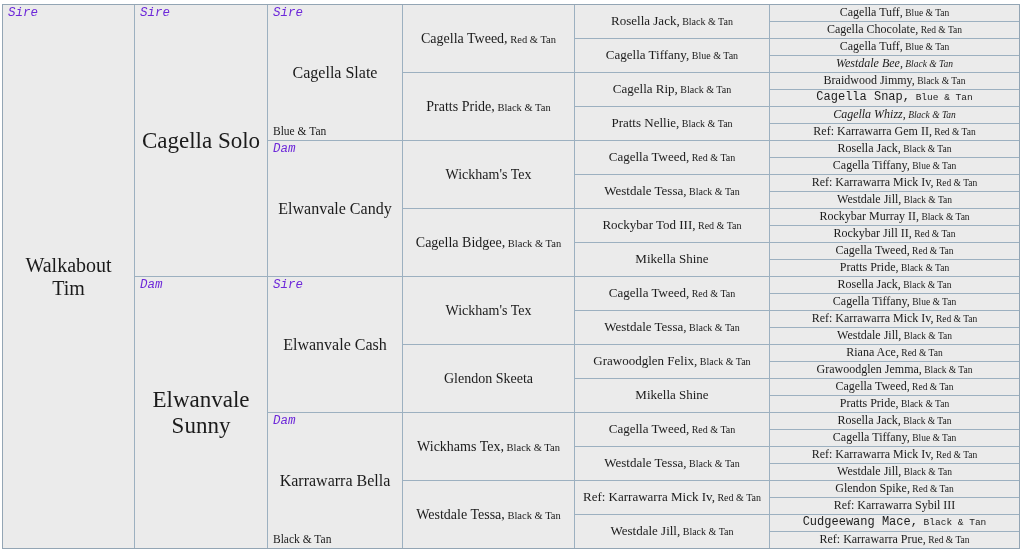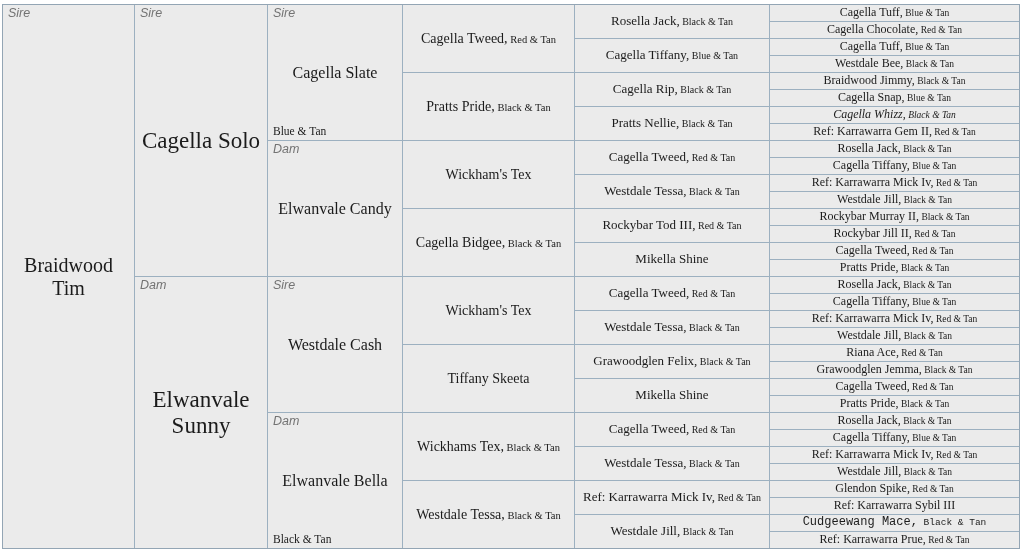--- a/index.html
+++ b/index.html
@@ -28,25 +28,25 @@
     align-items:center;
     justify-content:center;
     text-align:center;
     padding:1px 4px;
     line-height:1.12;
     overflow:hidden;
   }
   .corner{
     position:absolute;
     top:2px;left:5px;
-    font-family:Liberation Sans, sans-serif;
+    font-family:Liberation Mono, monospace;
     font-style:italic;
     font-size:12.5px;
     line-height:1;
-    color:#737373;
+    color:#6d28d9;
   }
   .bottomcolor{
     position:absolute;
     bottom:3px;left:5px;
     font-family:"Liberation Serif", serif;
     font-size:11.5px;
     line-height:1;
     color:#1b1b1b;
   }
   .nm{display:inline;}
@@ -58,65 +58,65 @@
   .g4 .nm{font-size:13px;}  .g4 .clr{font-size:10px;}
   .g5 .nm{font-size:12px;text-align:right;}  .g5 .clr{font-size:9.5px;}
 </style>
 </head>
 <body>
 
 <div class="page">
   <div class="grid" id="pedigree-grid">
       <div class="cell g0" style="grid-area: 1 / 1 / span 32;">
         <span class="corner">Sire</span>
-        <span class="nm">Braidwood Tim</span>
+        <span class="nm">Walkabout Tim</span>
       </div>
       <div class="cell g1" style="grid-area: 1 / 2 / span 16;">
         <span class="corner">Sire</span>
         <span class="nm">Cagella Solo</span>
       </div>
       <div class="cell g1" style="grid-area: 17 / 2 / span 16;">
         <span class="corner">Dam</span>
         <span class="nm">Elwanvale Sunny</span>
       </div>
       <div class="cell g2" style="grid-area: 1 / 3 / span 8;">
         <span class="corner">Sire</span>
         <span class="nm">Cagella Slate</span>
         <span class="bottomcolor">Blue &amp; Tan</span>
       </div>
       <div class="cell g2" style="grid-area: 9 / 3 / span 8;">
         <span class="corner">Dam</span>
         <span class="nm">Elwanvale Candy</span>
       </div>
       <div class="cell g2" style="grid-area: 17 / 3 / span 8;">
         <span class="corner">Sire</span>
-        <span class="nm">Westdale Cash</span>
+        <span class="nm">Elwanvale Cash</span>
       </div>
       <div class="cell g2" style="grid-area: 25 / 3 / span 8;">
         <span class="corner">Dam</span>
-        <span class="nm">Elwanvale Bella</span>
+        <span class="nm">Karrawarra Bella</span>
         <span class="bottomcolor">Black &amp; Tan</span>
       </div>
       <div class="cell g3" style="grid-area: 1 / 4 / span 4;">
         <span class="nm">Cagella Tweed,<span class="clr">&nbsp;Red &amp; Tan</span></span>
       </div>
       <div class="cell g3" style="grid-area: 5 / 4 / span 4;">
         <span class="nm">Pratts Pride,<span class="clr">&nbsp;Black &amp; Tan</span></span>
       </div>
       <div class="cell g3" style="grid-area: 9 / 4 / span 4;">
         <span class="nm">Wickham's Tex</span>
       </div>
       <div class="cell g3" style="grid-area: 13 / 4 / span 4;">
         <span class="nm">Cagella Bidgee,<span class="clr">&nbsp;Black &amp; Tan</span></span>
       </div>
       <div class="cell g3" style="grid-area: 17 / 4 / span 4;">
         <span class="nm">Wickham's Tex</span>
       </div>
       <div class="cell g3" style="grid-area: 21 / 4 / span 4;">
-        <span class="nm">Tiffany Skeeta</span>
+        <span class="nm">Glendon Skeeta</span>
       </div>
       <div class="cell g3" style="grid-area: 25 / 4 / span 4;">
         <span class="nm">Wickhams Tex,<span class="clr">&nbsp;Black &amp; Tan</span></span>
       </div>
       <div class="cell g3" style="grid-area: 29 / 4 / span 4;">
         <span class="nm">Westdale Tessa,<span class="clr">&nbsp;Black &amp; Tan</span></span>
       </div>
       <div class="cell g4" style="grid-area: 1 / 5 / span 2;">
         <span class="nm">Rosella Jack,<span class="clr">&nbsp;Black &amp; Tan</span></span>
       </div>
@@ -167,27 +167,27 @@
       </div>
       <div class="cell g5" style="grid-area: 1 / 6 / span 1;">
         <span class="nm">Cagella Tuff,<span class="clr">&nbsp;Blue &amp; Tan</span></span>
       </div>
       <div class="cell g5" style="grid-area: 2 / 6 / span 1;">
         <span class="nm">Cagella Chocolate,<span class="clr">&nbsp;Red &amp; Tan</span></span>
       </div>
       <div class="cell g5" style="grid-area: 3 / 6 / span 1;">
         <span class="nm">Cagella Tuff,<span class="clr">&nbsp;Blue &amp; Tan</span></span>
       </div>
-      <div class="cell g5" style="grid-area: 4 / 6 / span 1;">
+      <div class="cell g5" style="grid-area: 4 / 6 / span 1; font-style: italic;">
         <span class="nm">Westdale Bee,<span class="clr">&nbsp;Black &amp; Tan</span></span>
       </div>
       <div class="cell g5" style="grid-area: 5 / 6 / span 1;">
         <span class="nm">Braidwood Jimmy,<span class="clr">&nbsp;Black &amp; Tan</span></span>
       </div>
-      <div class="cell g5" style="grid-area: 6 / 6 / span 1;">
+      <div class="cell g5" style="grid-area: 6 / 6 / span 1; font-family: Liberation Mono, monospace;">
         <span class="nm">Cagella Snap,<span class="clr">&nbsp;Blue &amp; Tan</span></span>
       </div>
       <div class="cell g5" style="grid-area: 7 / 6 / span 1; font-style: italic;">
         <span class="nm">Cagella Whizz,<span class="clr">&nbsp;Black &amp; Tan</span></span>
       </div>
       <div class="cell g5" style="grid-area: 8 / 6 / span 1;">
         <span class="nm">Ref: Karrawarra Gem II,<span class="clr">&nbsp;Red &amp; Tan</span></span>
       </div>
       <div class="cell g5" style="grid-area: 9 / 6 / span 1;">
         <span class="nm">Rosella Jack,<span class="clr">&nbsp;Black &amp; Tan</span></span>

